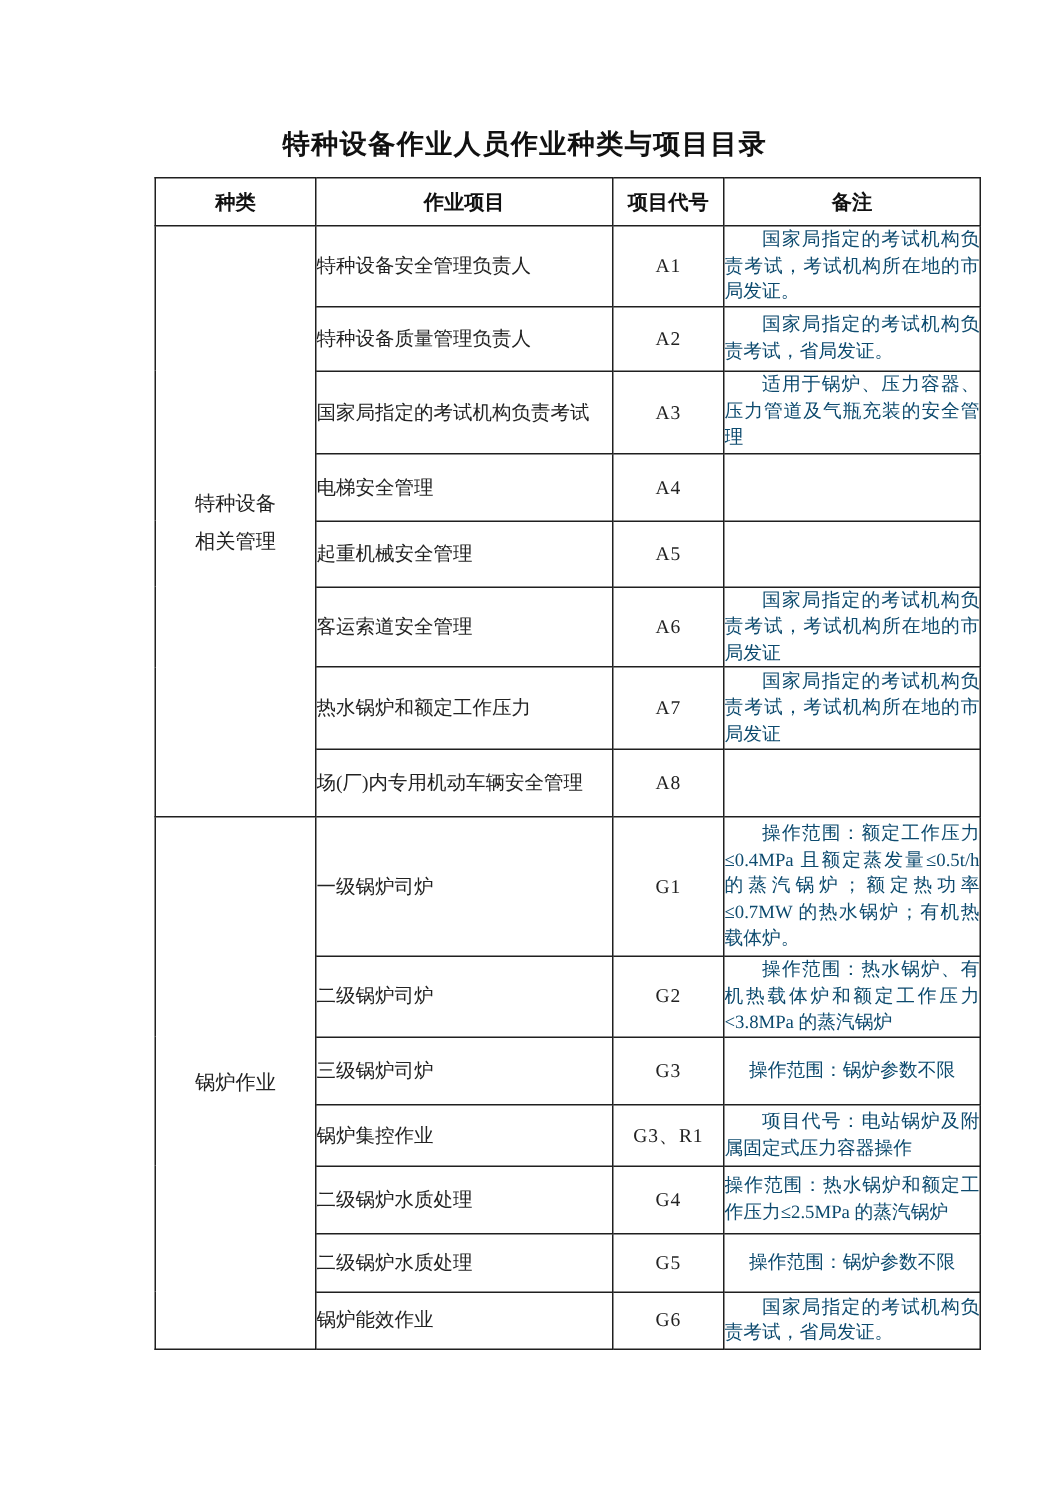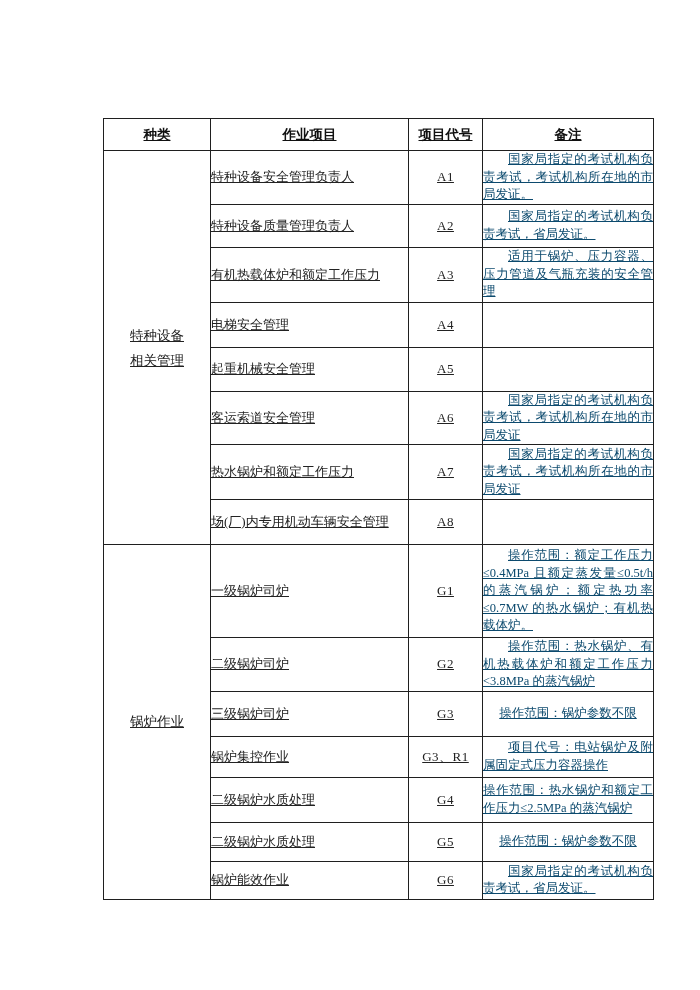--- a/index.html
+++ b/index.html
@@ -35,21 +35,20 @@
     border-collapse: collapse;
     table-layout: fixed;
     border: 1.5px solid #1f1f1f;
   }
   .doc-table td, .doc-table th {
     border: 1px solid #1f1f1f;
     padding: 0;
     vertical-align: middle;
     font-weight: normal;
     overflow: hidden;
-    text-decoration: underline;
   }
   .doc-table th {
     font-size: 13.5px;
     font-weight: bold;
     text-align: center;
     color: #111;
   }
   .category-cell {
     text-align: center;
     font-size: 13.5px;
@@ -88,20 +87,21 @@
   }
   .r-center {
     text-align: center;
   }
 </style>
 </head>
 <body>
 
 <div class="page">
 
+  <div class="doc-title">特种设备作业人员作业种类与项目目录</div>
 
   <table class="doc-table">
     <colgroup>
       <col style="width:107px">
       <col style="width:198px">
       <col style="width:74px">
       <col style="width:171px">
     </colgroup>
 
     <tbody>
@@ -120,21 +120,21 @@
       <td class="project-cell">特种设备安全管理负责人</td>
       <td class="code-cell">A1</td>
       <td class="remark-cell r-indent">国家局指定的考试机构负责考试，考试机构所在地的市局发证。</td>
     </tr>
     <tr style="height:43px">
       <td class="project-cell">特种设备质量管理负责人</td>
       <td class="code-cell">A2</td>
       <td class="remark-cell r-indent">国家局指定的考试机构负责考试，省局发证。</td>
     </tr>
     <tr style="height:55px">
-      <td class="project-cell">有机热载体炉和额定工作压力</td>
+      <td class="project-cell">国家局指定的考试机构负责考试</td>
       <td class="code-cell">A3</td>
       <td class="remark-cell r-indent">适用于锅炉、压力容器、压力管道及气瓶充装的安全管理</td>
     </tr>
     <tr style="height:45px">
       <td class="project-cell">电梯安全管理</td>
       <td class="code-cell">A4</td>
       <td class="remark-cell r-indent"></td>
     </tr>
     <tr style="height:44px">
       <td class="project-cell">起重机械安全管理</td>

